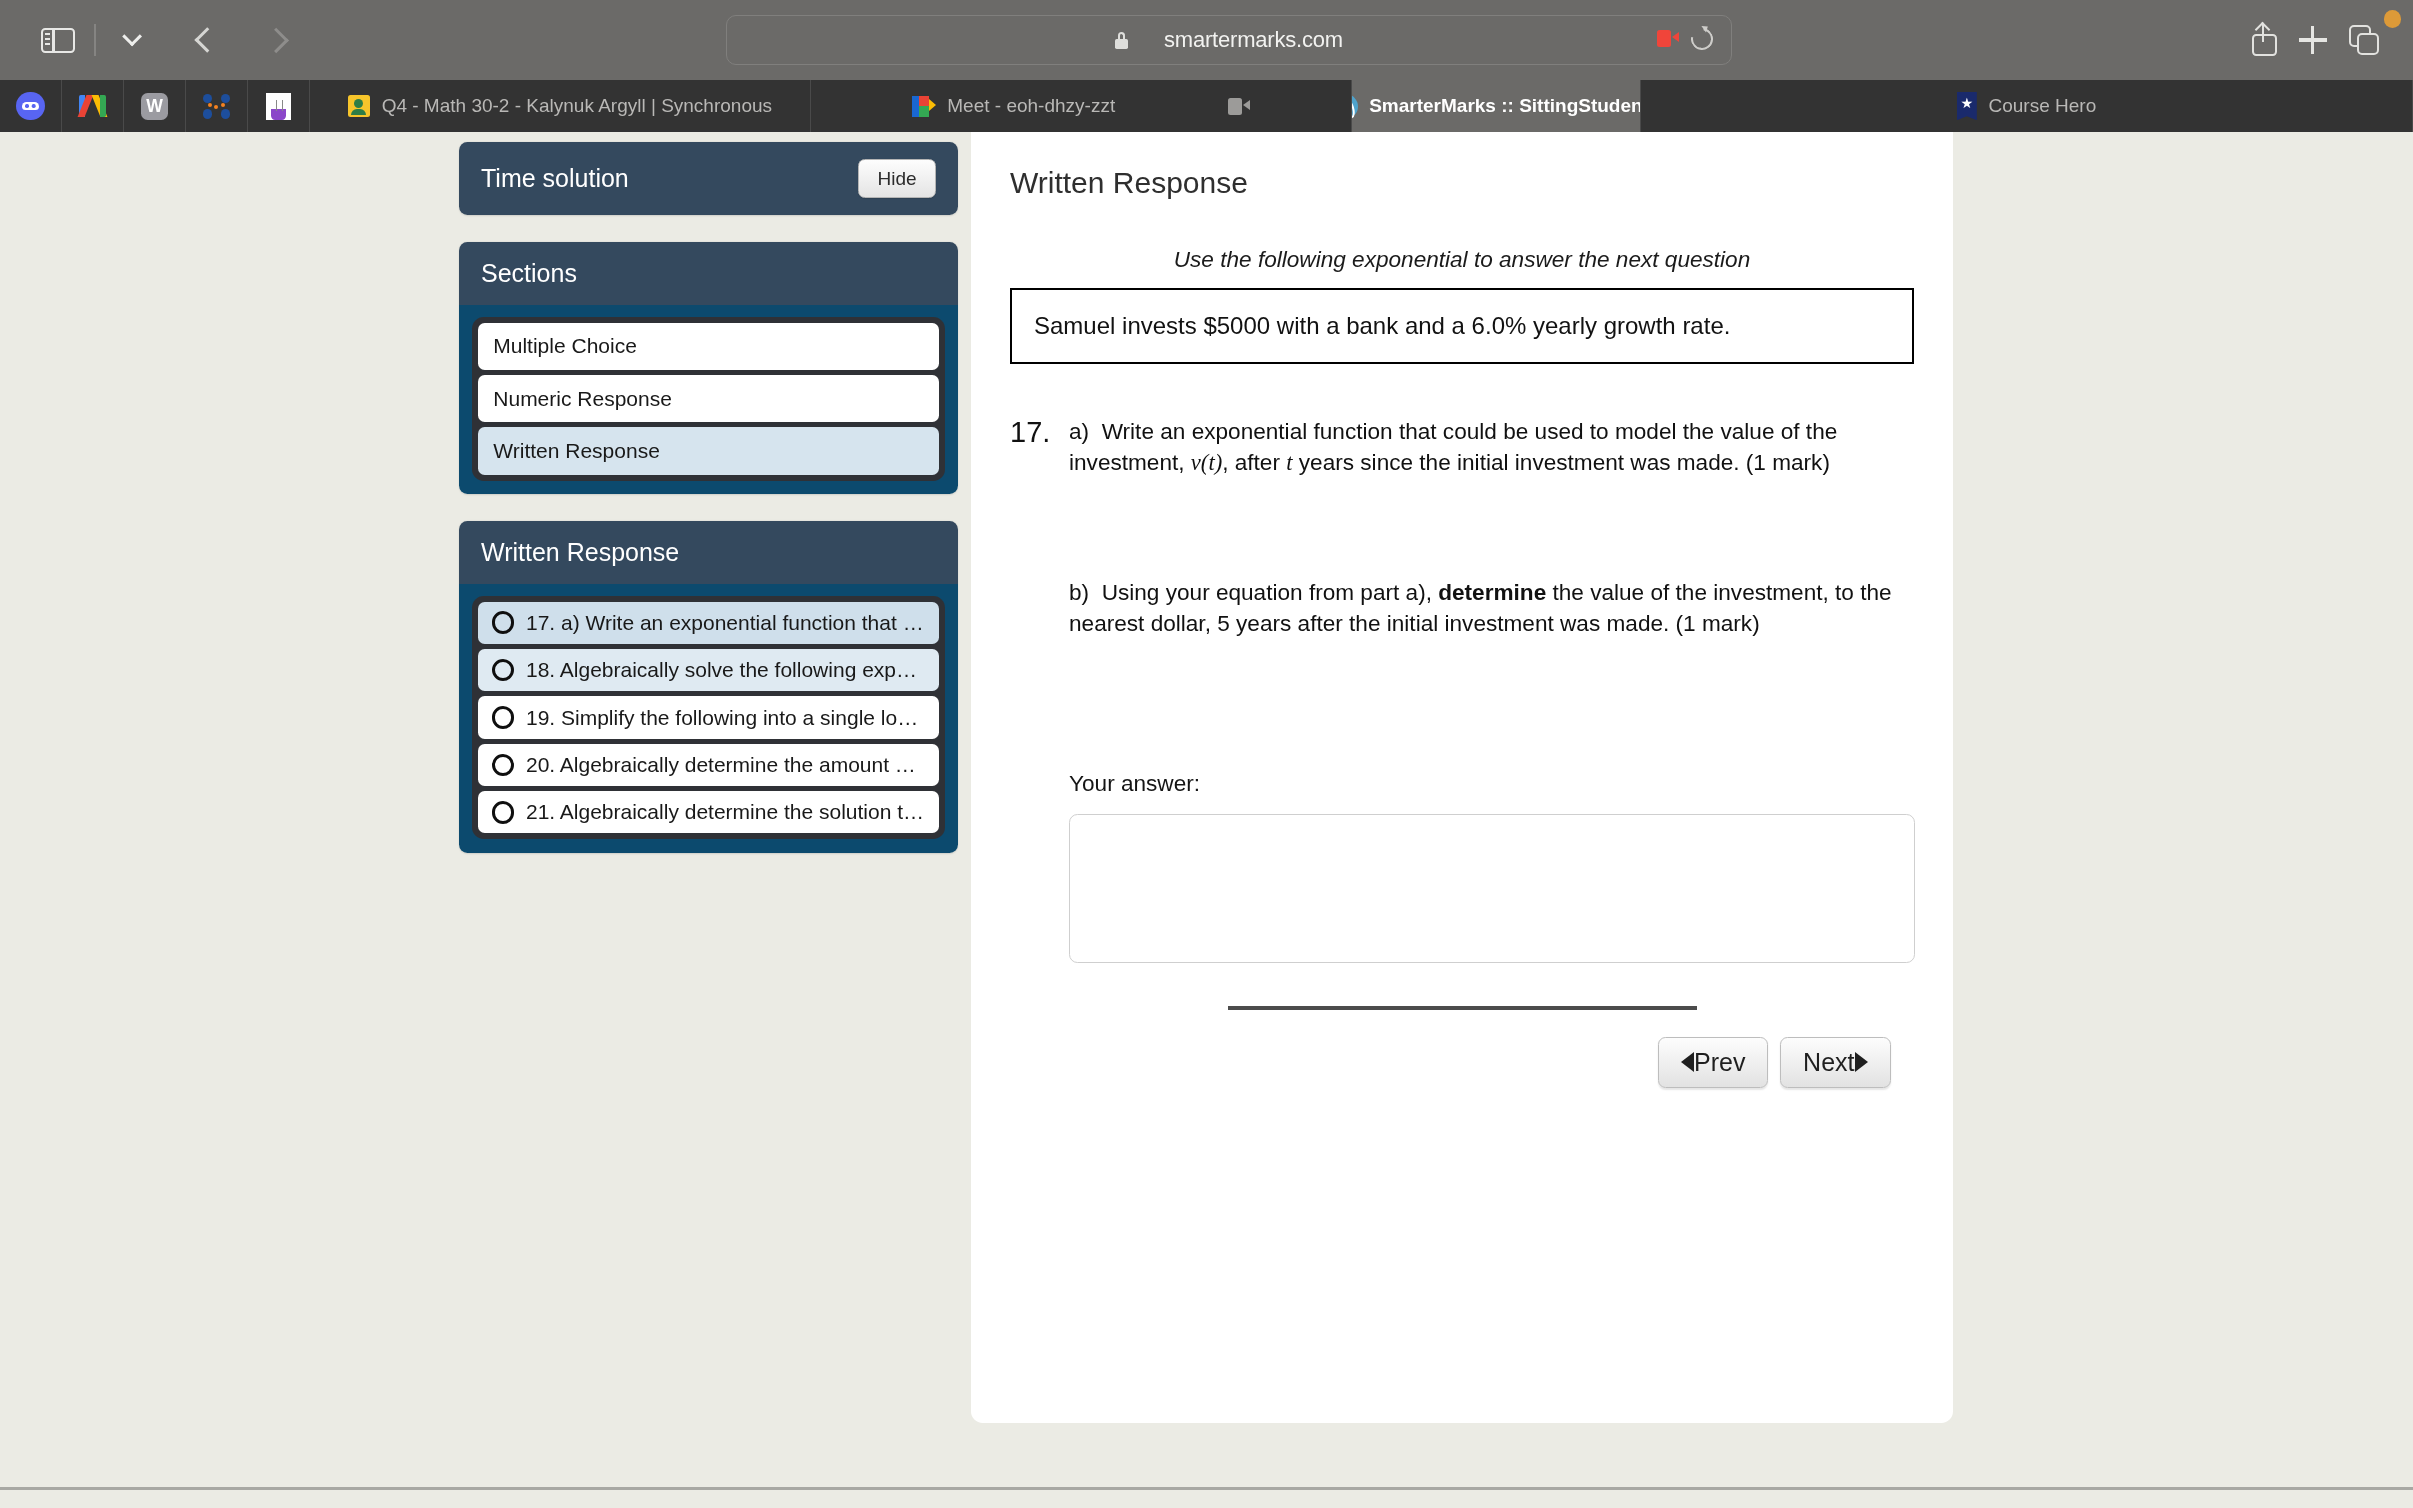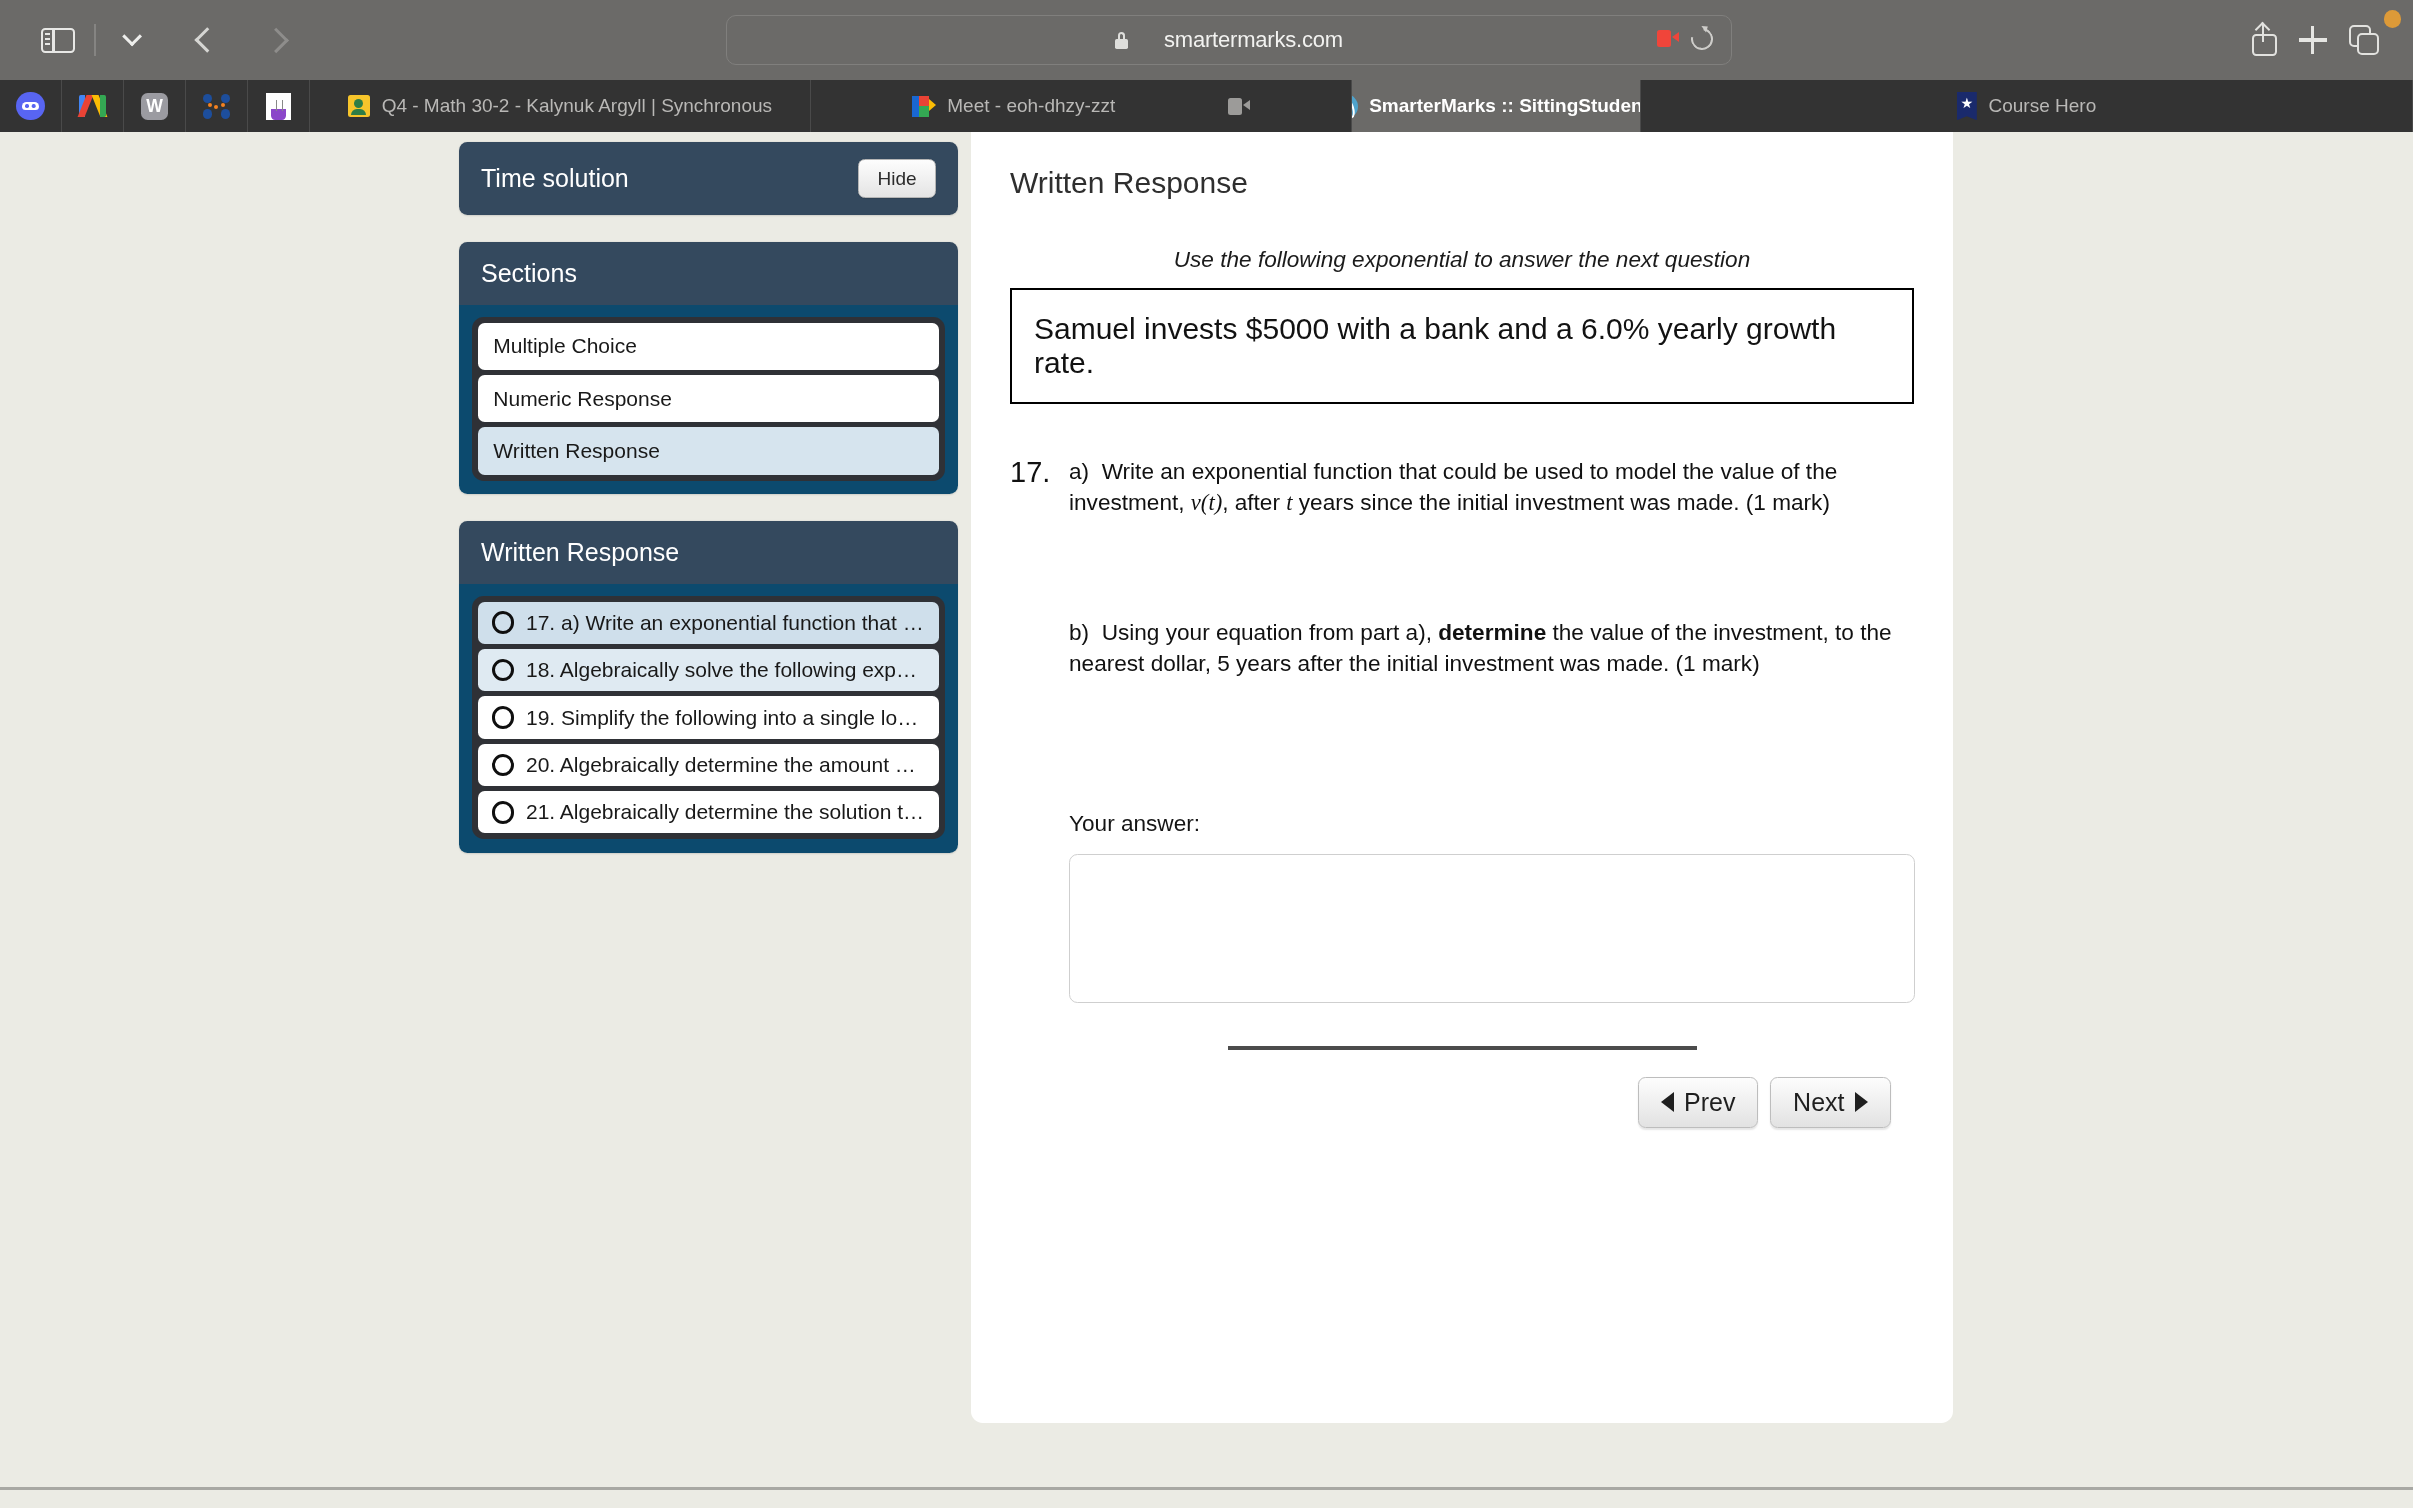--- a/index.html
+++ b/index.html
@@ -188,21 +188,21 @@
   .q-item.seen { background: #dfeaf2; }
   .q-item .label { white-space: nowrap; overflow: hidden; text-overflow: ellipsis; flex: 1; }
   .radio { width: 22.6px; height: 22.6px; border: 3.4px solid #0f0f0f; border-radius: 50%; flex: none; }
 
   
   #main { position: absolute; left: 971px; top: 0; width: 982px; padding: 22px 39px 0 39px; }
   #qtitle { font-size: 30px; color: #2f2f2f; margin: 11.7px 0 0 0; font-weight: normal; }
   .stem-intro { text-align: center; font-style: italic; font-size: 22.6px; color: #1b1b1b; margin-top: 47px; }
   .stem-box {
     border: 2.5px solid #000; margin-top: 15px; padding: 22px 22px;
-    font-size: 30px; color: #121212;
+    font-size: 24px; color: #121212;
   }
   .qpart { display: flex; gap: 22px; margin-top: 52px; }
   .qnum { font-size: 29px; color: #111; flex: none; width: 37px; text-align: center; }
   .qtext { font-size: 22.6px; color: #111; line-height: 1.38; }
   .qtext b { font-weight: bold; }
   .mvar { font-family: "Liberation Serif", serif; font-style: italic; }
   .qpart-b { margin-top: 99px; padding-left: 59px; }
   .qpart-c { margin-top: 101px; padding-left: 59px; }
   .answer-label { margin-top: 132px; padding-left: 59px; font-size: 22.6px; color: #151515; }
   .answer-box {
@@ -210,21 +210,21 @@
     border: 1.7px solid #cfcfcf; border-radius: 8.4px; background: #fff;
     font-family: "Liberation Sans", sans-serif; font-size: 22px; padding: 11.7px 13.4px;
     resize: none; outline: none; color: #111;
   }
   .nav-rule { margin: 40px auto 0 auto; width: 469px; height: 3.4px; background: #4c4c4c; }
   .nav-row { margin-top: 27px; display: flex; justify-content: flex-end; gap: 11.7px; padding-right: 23.5px; }
   .nav-btn {
     background: linear-gradient(#fdfdfd,#e2e2e2); border: 0.8px solid #bdbdbd; border-radius: 7.5px;
     font-size: 25px; color: #1f1f1f; padding: 10px 22px; cursor: pointer;
     font-family: "Liberation Sans", sans-serif; box-shadow: 0 1.7px 1.7px rgba(0,0,0,0.10);
-    display: flex; align-items: center; gap: 10px;
+    display: flex; align-items: center; 
   }
   .tri-l { width: 0; height: 0; border-top: 10px solid transparent; border-bottom: 10px solid transparent; border-right: 13.4px solid #1f1f1f; }
   .tri-r { width: 0; height: 0; border-top: 10px solid transparent; border-bottom: 10px solid transparent; border-left: 13.4px solid #1f1f1f; }
 </style>
 </head>
 <body>
 
 <div id="browser-chrome">
   <div class="chrome-left">
     <div class="icon-btn">

